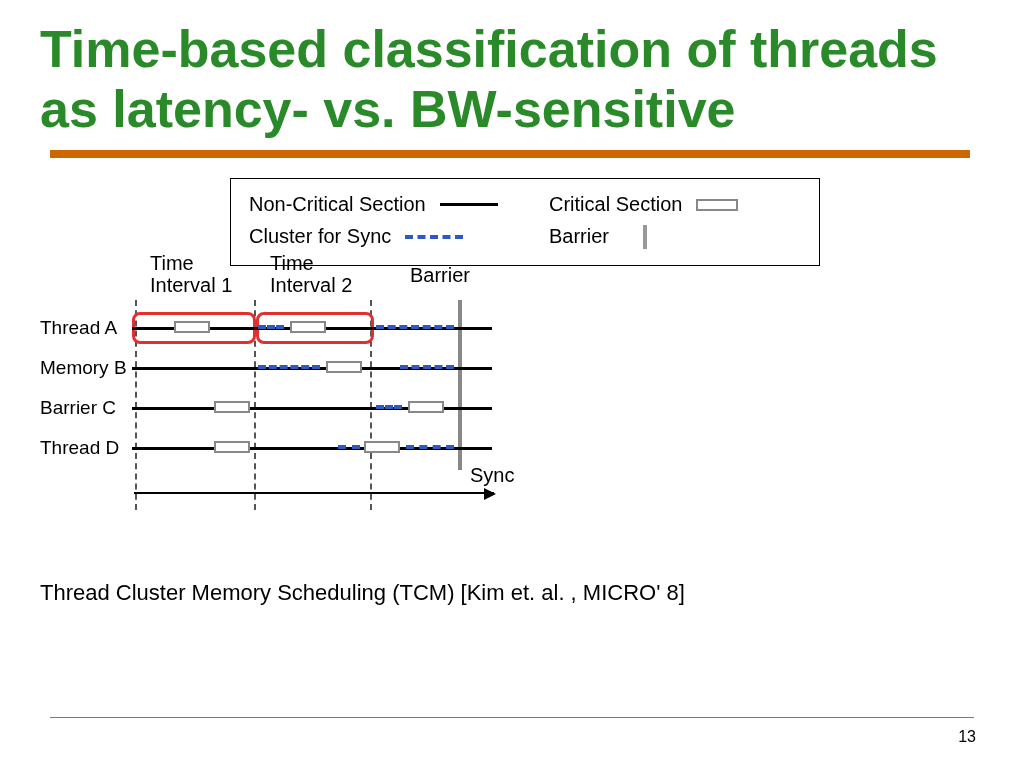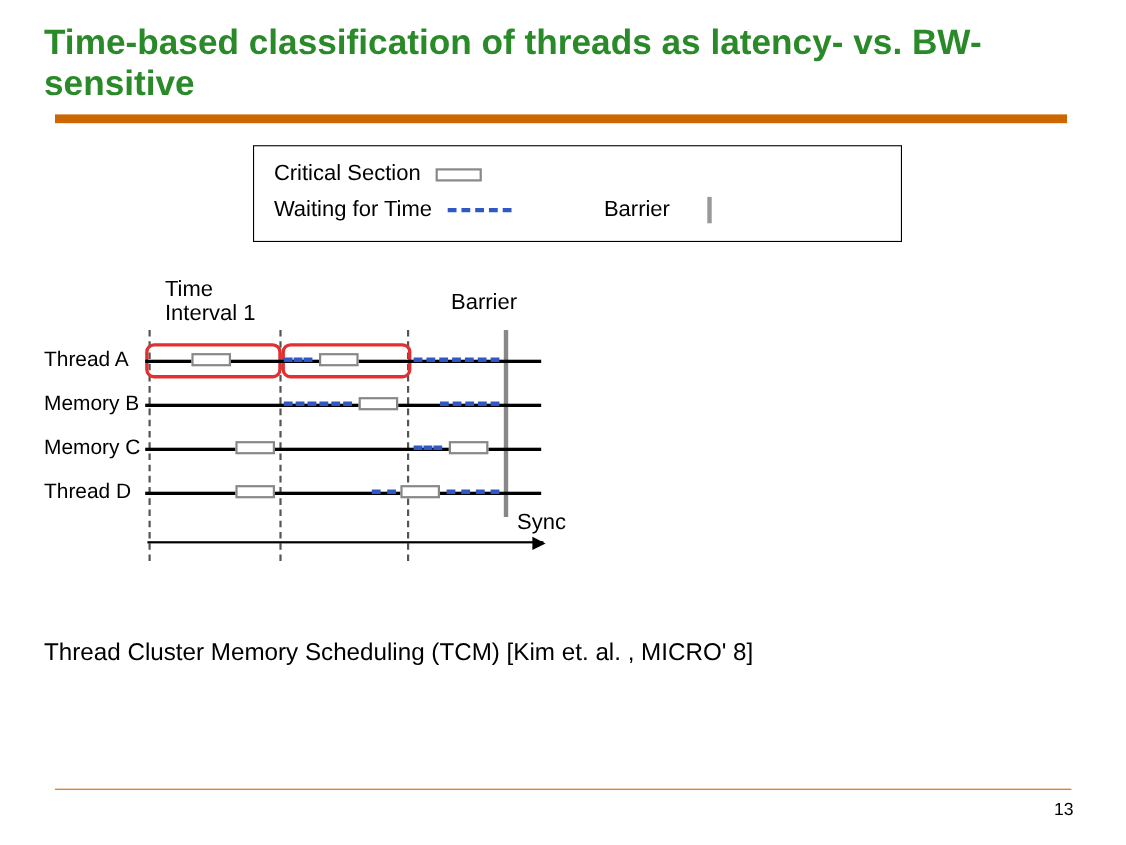--- a/index.html
+++ b/index.html
@@ -13,21 +13,21 @@
     position: relative;
   }
   .slide {
     width: 1024px;
     height: 768px;
     position: relative;
     padding: 20px 40px;
   }
   .title {
     font-family: Verdana, Geneva, sans-serif;
-    font-size: 32px;
+    font-size: 52px;
     color: #2a8a2a;
     line-height: 1.15;
     margin: 0 0 10px 0;
   }
   .underline {
     height: 8px;
     background: #cc6600;
     width: 920px;
     margin-left: 10px;
     margin-bottom: 20px;
@@ -212,40 +212,45 @@
 </head>
 <body>
 
 <div class="slide">
 
   <h1 class="title">Time-based classification of threads as latency- vs. BW-sensitive</h1>
   <div class="underline"></div>
 
   <div class="legend">
     <div class="legend-row">
+      <div class="legend-cell left">
+        <span class="legend-label">Non-Critical Section</span>
+        <span class="swatch-line-solid"></span>
+      </div>
       <div class="legend-cell right">
         <span class="legend-label">Critical Section</span>
         <span class="swatch-rect"></span>
       </div>
     </div>
     <div class="legend-row">
       <div class="legend-cell left">
-        <span class="legend-label">Waiting for Time</span>
+        <span class="legend-label">Cluster for Sync</span>
         <span class="swatch-dash-blue"></span>
       </div>
       <div class="legend-cell right">
         <span class="legend-label">Barrier</span>
         <span class="swatch-barrier"></span>
       </div>
     </div>
   </div>
 
   <div class="diagram">
     <div class="interval-labels">
       <div class="interval-label">Time Interval 1</div>
+      <div class="interval-label">Time Interval 2</div>
     </div>
     <div class="barrier-label-top">Barrier</div>
 
     <div class="vline v1"></div>
     <div class="vline v2"></div>
     <div class="vline v3"></div>
     <div class="barrier-line"></div>
 
     <div class="redbox r1"></div>
     <div class="redbox r2"></div>
@@ -265,21 +270,21 @@
       <div class="thread-row">
         <div class="thread-name">Memory B</div>
         <div class="timeline">
           <div class="seg dash" style="left:126px;width:62px"></div>
           <div class="seg crit" style="left:194px;width:36px"></div>
           <div class="seg dash" style="left:268px;width:54px"></div>
         </div>
       </div>
 
       <div class="thread-row">
-        <div class="thread-name">Memory C</div>
+        <div class="thread-name">Barrier C</div>
         <div class="timeline">
           <div class="seg crit" style="left:82px;width:36px"></div>
           <div class="seg dash" style="left:244px;width:26px"></div>
           <div class="seg crit" style="left:276px;width:36px"></div>
         </div>
       </div>
 
       <div class="thread-row">
         <div class="thread-name">Thread D</div>
         <div class="timeline">

